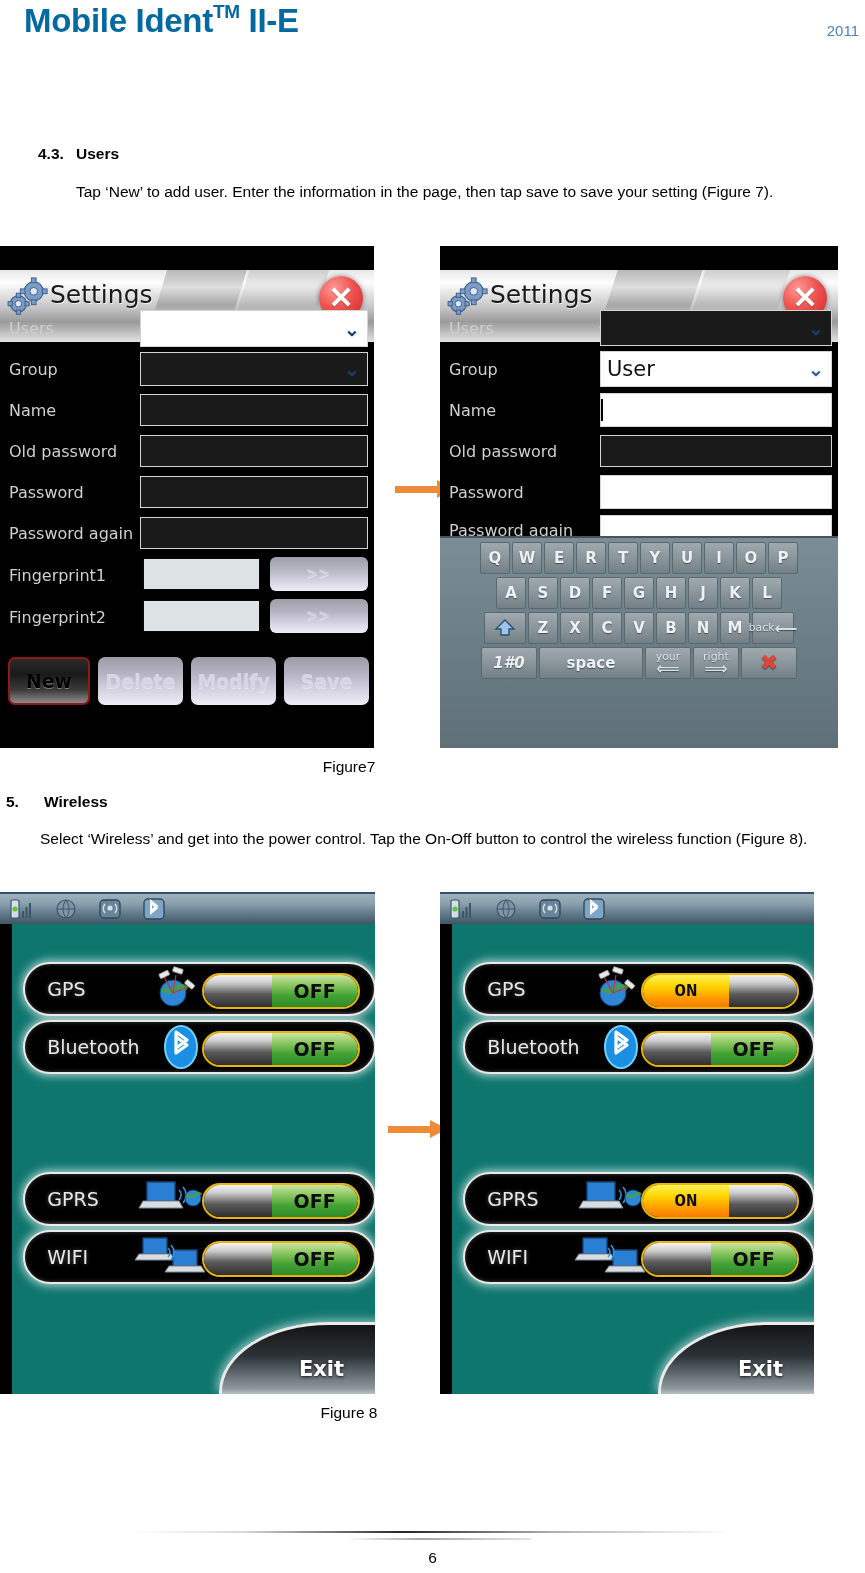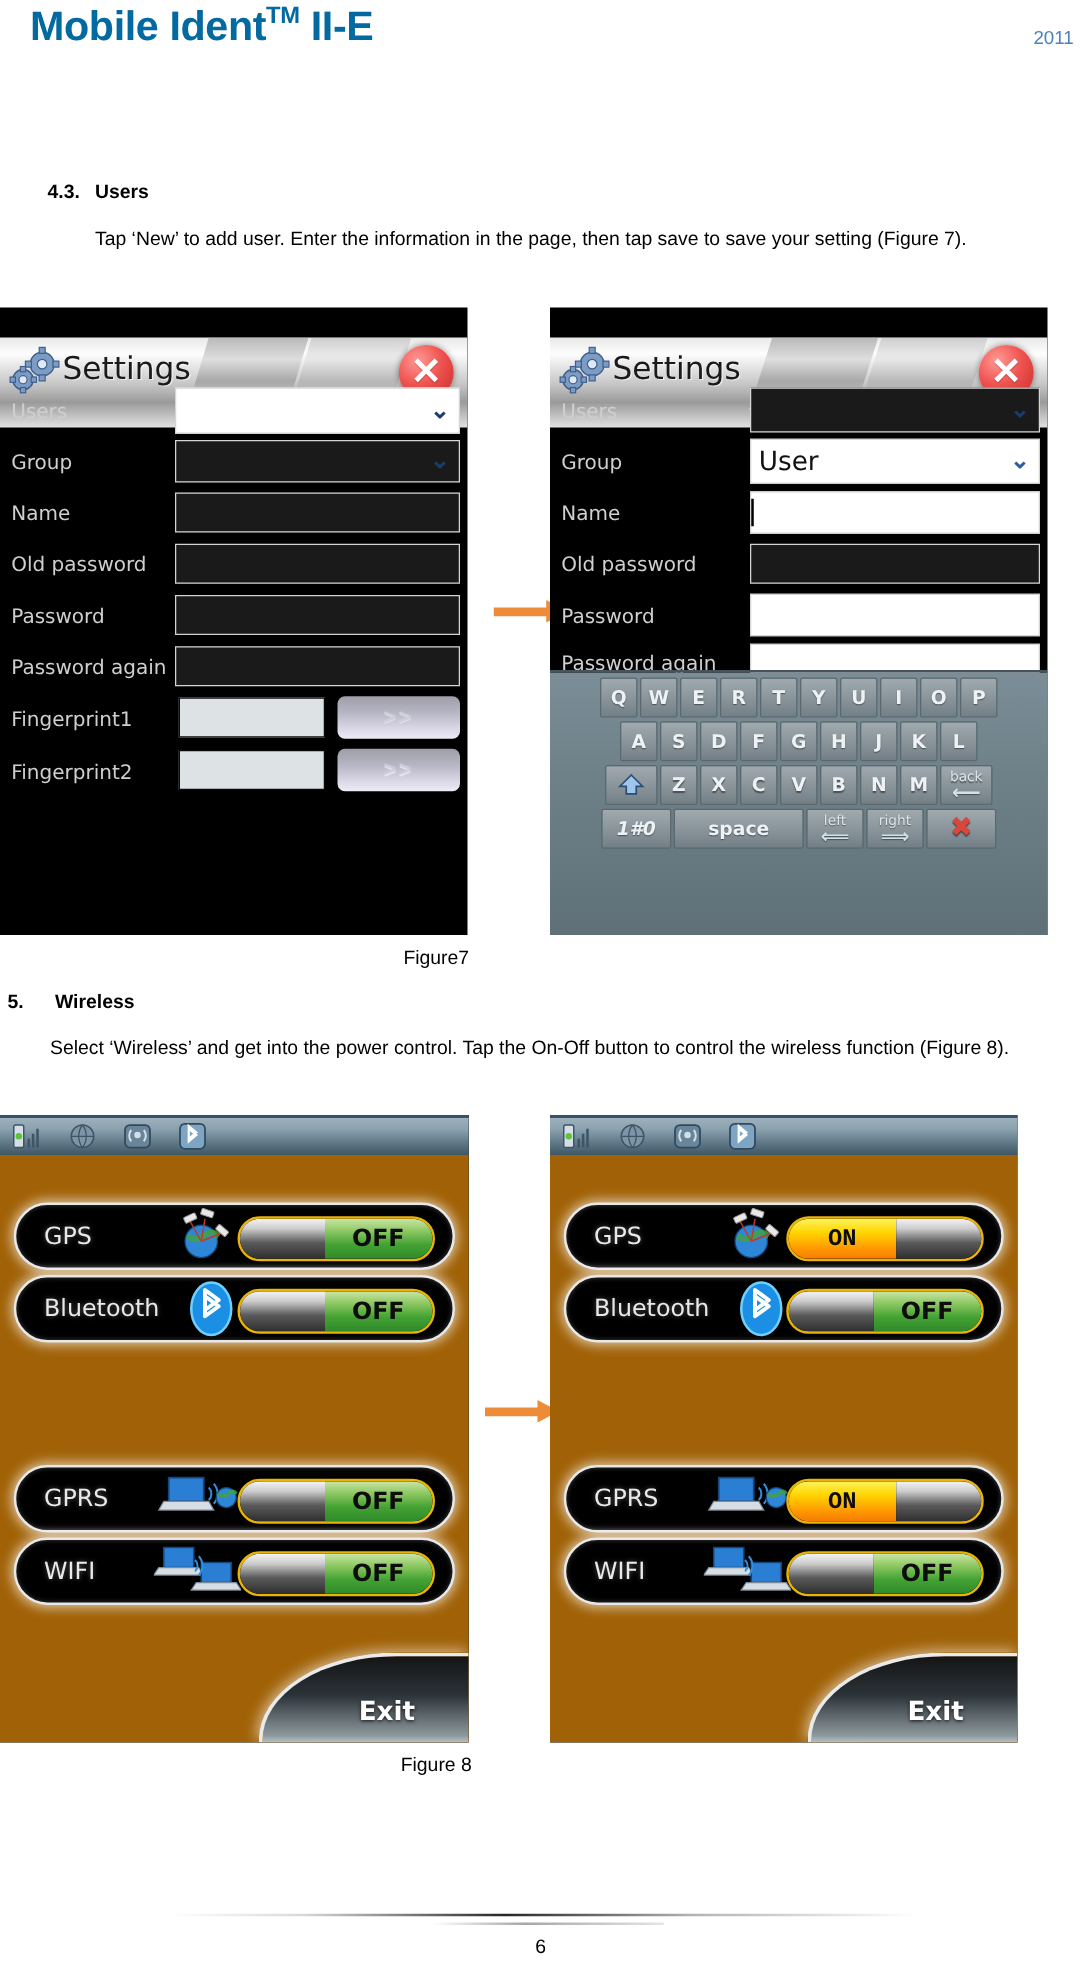--- a/index.html
+++ b/index.html
@@ -156,40 +156,40 @@
     background: linear-gradient(to bottom, #9fa9ae 0%, #8d989e 45%, #737f86 100%);
     border: 1px solid #5b686f;
     border-radius: 2px;
     color: #eef2f4; font-size: 15px; font-weight: bold;
     font-family: "DejaVu Sans", sans-serif;
     height: 32px; width: 30px;
     display: flex; align-items: center; justify-content: center;
     text-shadow: 0 1px 1px rgba(0,0,0,.45);
   }
   .key.wide-shift { width: 42px; }
-  .key.wide-back  { width: 42px; flex-direction: column; gap: 0; }
+  .key.wide-back  { width: 42px; gap: 0; }
   .key.k-num   { width: 56px; font-style: italic; }
   .key.k-space { width: 104px; }
   .key.k-arrow { width: 46px; flex-direction: column; gap: 0; }
   .key.k-del   { width: 56px; }
   .key small { font-size: 11px; line-height: 10px; color: #dce6ea; font-weight: normal;}
   .kb-row.r4 { margin-bottom: 0; }
   .arrow-glyph { font-size: 16px; line-height: 13px; color: #cfe2ea; }
 
   
   .wireless-panel { position: absolute; background: #000; overflow: hidden; }
   .wl-statusbar {
     position: absolute; left: 0; top: 0; width: 100%; height: 32px;
     background: linear-gradient(to bottom, #9fb1bc 0%, #8ba2b0 30%, #5d7685 70%, #3f5664 100%);
     border-top: 2px solid #34506b;
     display: flex; align-items: center; gap: 18px; padding-left: 9px;
   }
   .wl-statusbar .si { width: 26px; height: 24px; }
 
-  .wl-body { position: absolute; left: 0; width: 100%; background: #a16207; }
+  .wl-body { position: absolute; left: 12px; width: 100%; background: #0f766e; }
 
   .wl-group { position: absolute; width: 94%; left: 3%; }
   .wl-row {
     position: relative; height: 54px; margin-bottom: 4px;
     background: #000;
     border: 2px solid #e8e8e8;
     border-radius: 27px;
     box-shadow: 0 0 9px 2px rgba(255,255,255,.65), inset 0 0 4px rgba(255,255,255,.25);
     display: flex; align-items: center;
   }
@@ -351,20 +351,26 @@
       <div class="fp-arrow-btn" style="left:270px; width:98px; height:34px; top:3px;">&gt;&gt;</div>
     </div>
 
     <div class="set-row" style="height:42px;">
       <div class="set-label">Fingerprint2</div>
       <div class="fp-box" style="left:143px; width:117px; height:32px; top:4px;"></div>
       <div class="fp-arrow-btn" style="left:270px; width:98px; height:34px; top:3px;">&gt;&gt;</div>
     </div>
   </div>
 
+  <div class="set-actions" style="left:8px; top:411px; gap:8px;">
+    <div class="act-btn primary" style="width:82px; height:48px;">New</div>
+    <div class="act-btn" style="width:85px; height:48px;">Delete</div>
+    <div class="act-btn" style="width:85px; height:48px;">Modify</div>
+    <div class="act-btn" style="width:85px; height:48px;">Save</div>
+  </div>
 </div>
 
 <div class="arrow" style="left:395px; top:480px; width:60px; height:19px;">
   <div class="shaft"></div>
   <div class="head"></div>
 </div>
 
 <div class="settings-panel" style="left:440px; top:246px; width:398px; height:502px;">
 
   <div class="set-titlebar">
@@ -481,21 +487,21 @@
       <div class="key">M</div>
       <div class="key wide-back">
         <small>back</small>
         <span class="arrow-glyph">⟵</span>
       </div>
     </div>
     <div class="kb-row r4">
       <div class="key k-num">1#0</div>
       <div class="key k-space">space</div>
       <div class="key k-arrow">
-        <small>left</small>
+        <small>your</small>
         <span class="arrow-glyph">⟸</span>
       </div>
       <div class="key k-arrow">
         <small>right</small>
         <span class="arrow-glyph">⟹</span>
       </div>
       <div class="key k-del">
         <span style="color:#d9463c; font-size:22px; line-height:1; text-shadow:0 1px 1px rgba(0,0,0,.5);">✖</span>
       </div>
     </div>

